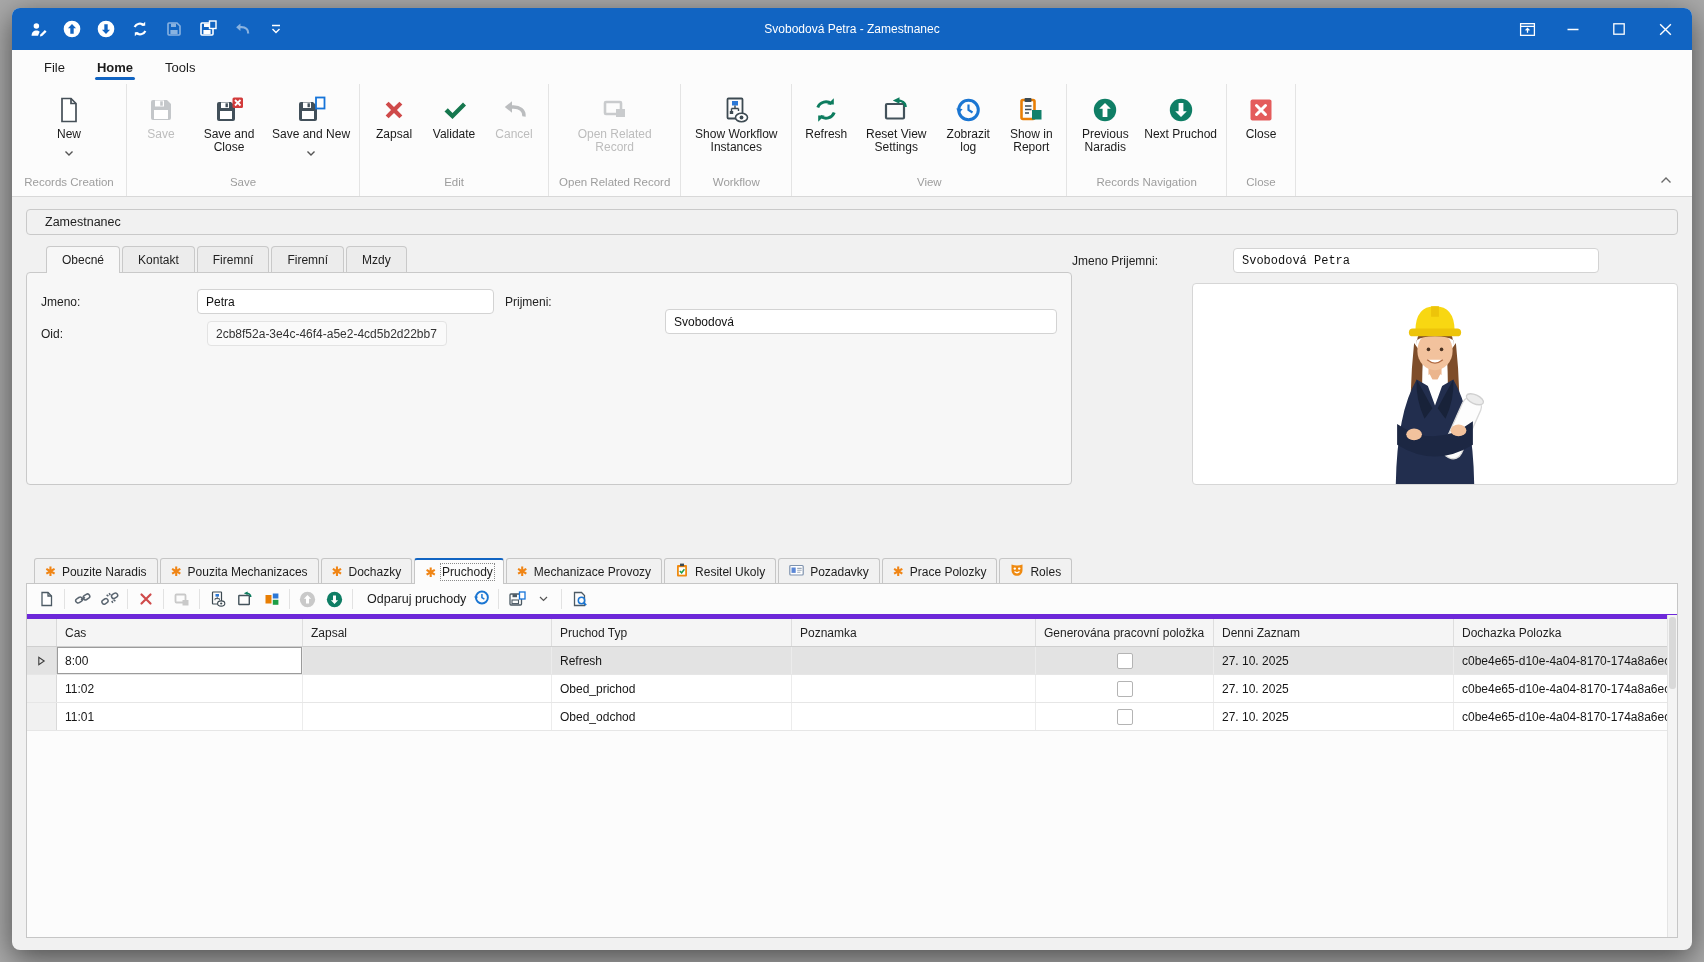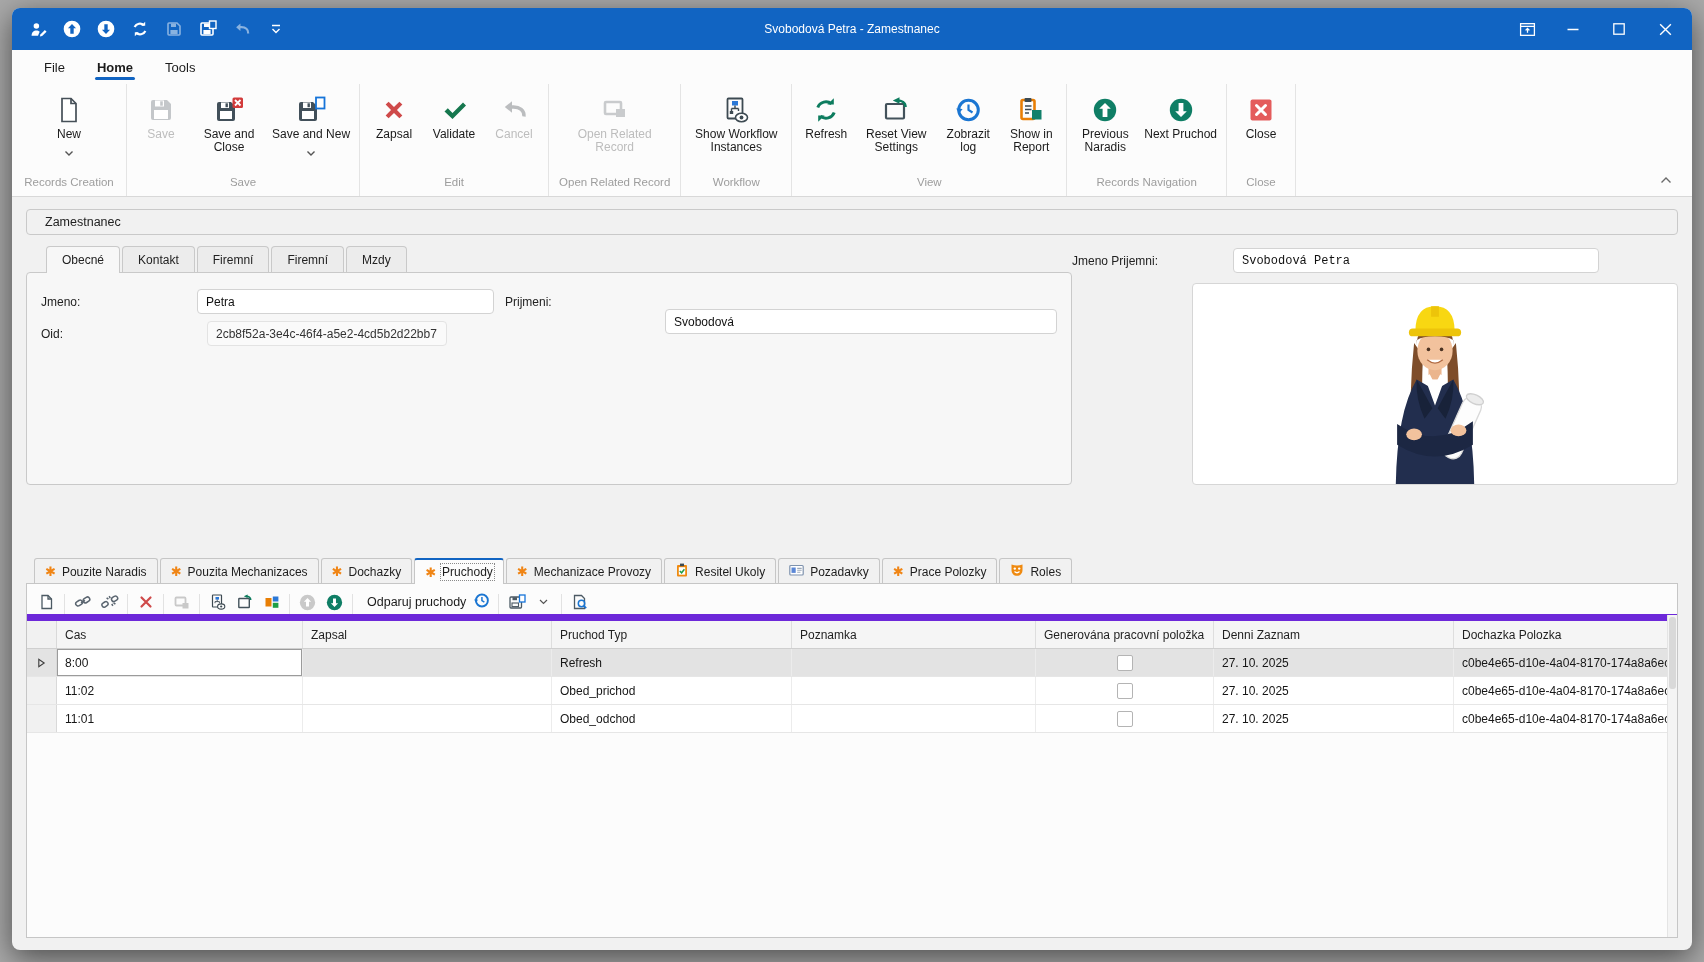--- a/index.html
+++ b/index.html
@@ -50,21 +50,21 @@
     border-radius:4px;display:flex;align-items:flex-end;justify-content:center;overflow:hidden}
   
   .lower{margin-top:72px;flex:1;display:flex;flex-direction:column;min-height:0}
   .dtabs{display:flex;padding-left:8px;gap:2px;height:26px;flex:none}
   .dtab{border:1px solid #c6c6c6;border-bottom:none;border-radius:3px 3px 0 0;background:#f1f1f1;
     display:flex;align-items:center;gap:6px;padding:0 10px;font-size:12px;color:#1d1d1d;position:relative;top:1px}
   .dtab.active{background:#fcfcfc;border-top:2px solid #1164c2;z-index:2}
   .dtab .burst{color:#f08515;font-size:13px;line-height:13px}
   .dtab.active .dtab-label{outline:1px dotted #8a8a8a;outline-offset:1px}
   .gridbox{flex:1;border:1px solid #c6c6c6;background:#fcfcfc;display:flex;flex-direction:column;min-height:0;position:relative}
-  .gtoolbar{height:30px;border-bottom:7px solid #6d28d9;display:flex;align-items:flex-end;padding-left:6px;flex:none}
+  .gtoolbar{height:30px;border-bottom:5px solid #6d28d9;display:flex;align-items:center;padding-left:6px;flex:none}
   .tbtn{height:24px;min-width:27px;display:flex;align-items:center;justify-content:center;border-radius:3px}
   .tbtn.text{padding:0 4px}
   .tsep{width:1px;height:20px;background:#e2e2e2;margin:0 4px}
   .ttext{font-size:12.5px;color:#1b1b1b;padding:0 7px 0 6px}
   .ghead,.grow{display:grid;grid-template-columns:30px 246px 249px 240px 244px 178px 240px 1fr;height:27px;flex:none;}
   .ghead{border-bottom:1px solid #cfcfcf;background:#f5f5f5}
   .ghcell{font-size:12px;color:#1f1f1f;display:flex;align-items:center;padding-left:8px;border-right:1px solid #dedede;overflow:hidden;white-space:nowrap}
   .grow{border-bottom:1px solid #e6e6e6;background:#fff}
   .gcell{font-size:12px;color:#161616;display:flex;align-items:center;padding-left:8px;border-right:1px solid #ececec;overflow:hidden;white-space:nowrap}
   .gind{background:#f1f1f1;border-right:1px solid #d9d9d9;display:flex;align-items:center;justify-content:center;padding-left:0}

